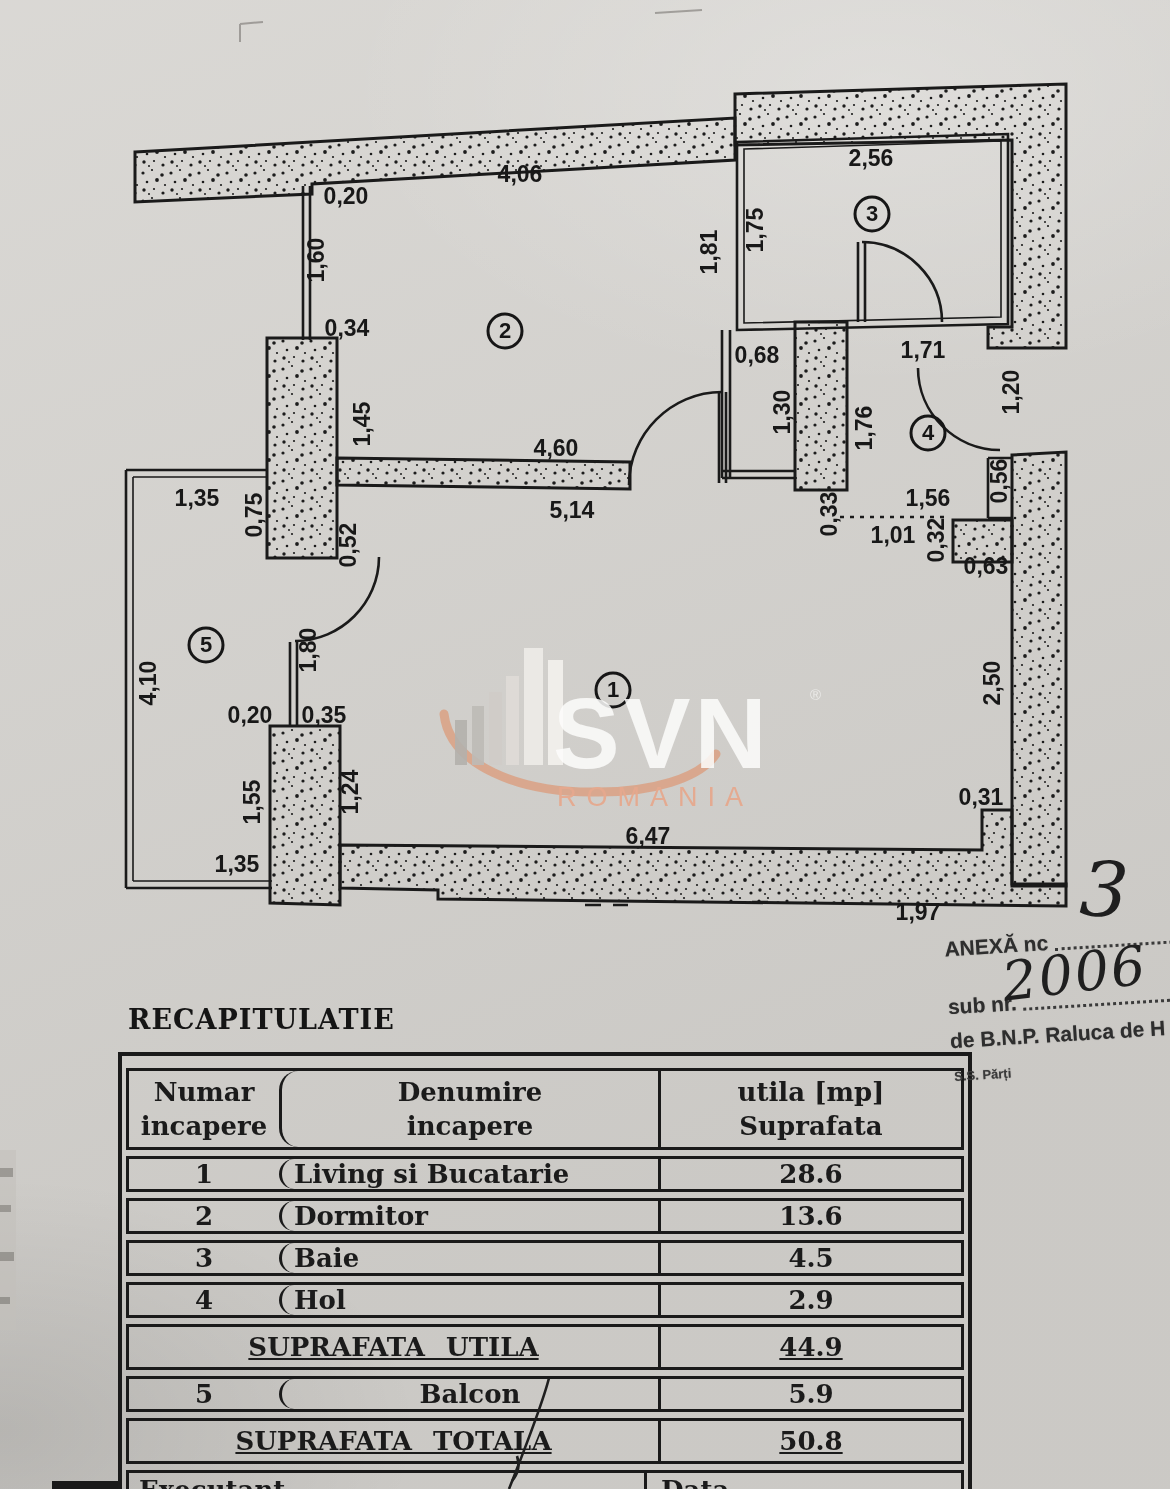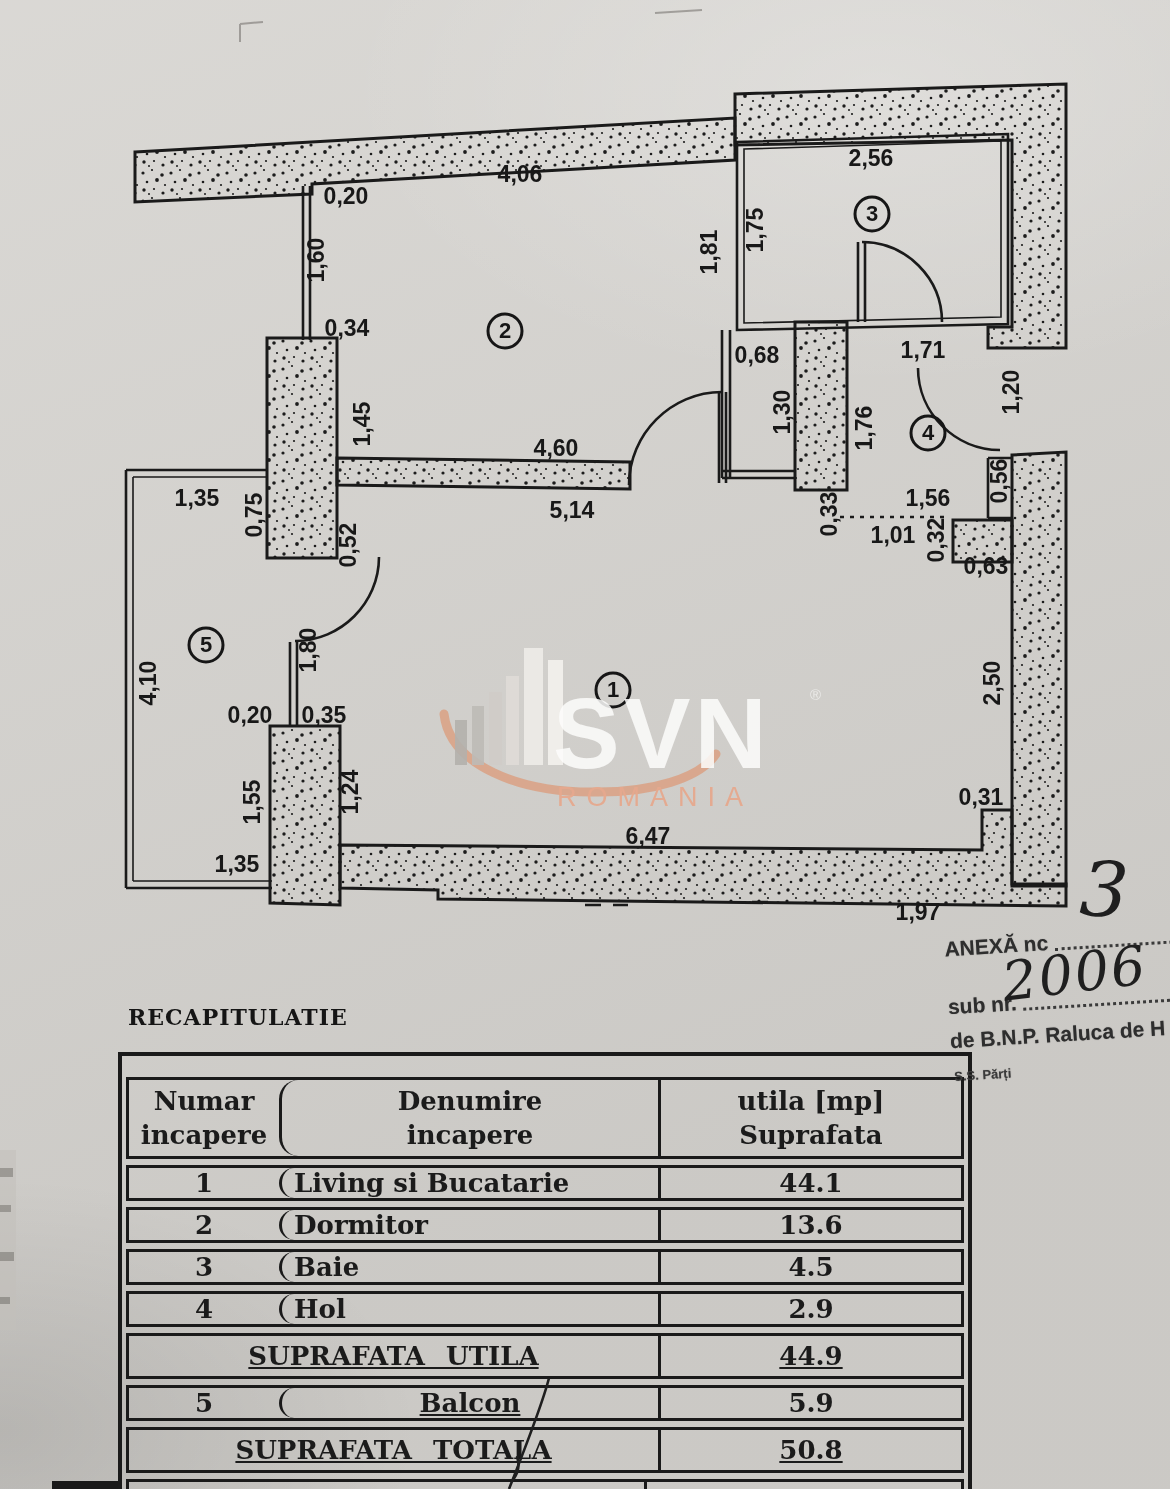--- a/index.html
+++ b/index.html
@@ -23,29 +23,29 @@
   .arc{fill:none;stroke:#1a1a1a;stroke-width:2.6;}
   .dash{fill:none;stroke:#1a1a1a;stroke-width:2.6;stroke-dasharray:4 6;}
   
   .wm-svn{font-family:"Liberation Sans", sans-serif;font-size:100px;font-weight:bold;
       letter-spacing:4px;fill:#fdfdfc;opacity:.85;}
   .wm-reg{font-family:"Liberation Sans", sans-serif;font-size:15px;fill:#fdfdfc;opacity:.6;}
   .wm-rom{font-family:"Liberation Sans", sans-serif;font-size:27px;letter-spacing:10px;
       fill:#e6a98e;opacity:.95;text-anchor:middle;}
   
   .rtitle{position:absolute;left:128px;top:1004px;font-family:"DejaVu Serif",serif;
-      font-weight:bold;font-size:22px;letter-spacing:1px;color:#151515;z-index:3;}
+      font-weight:bold;font-size:27px;letter-spacing:1px;color:#151515;z-index:3;}
   .rtable{position:absolute;left:118px;top:1052px;width:846px;border:4px solid #1a1a1a;
       font-family:"DejaVu Serif",serif;font-weight:bold;font-size:26px;color:#1b1b1b;z-index:3;}
   .trow{display:flex;border:3px solid #1a1a1a;margin:6px 4px 0 4px;}
-  .trow.first{margin-top:21px;}
+  .trow.first{margin-top:12px;}
   .c{line-height:30px;}
   .c1{width:150px;text-align:center;}
   .c2{flex:1;border-left:3px solid #1a1a1a;padding-left:12px;border-radius:19px;}
-  .c2.center{text-align:center;padding-left:0;text-decoration:underline;}
+  .c2.center{text-align:center;padding-left:0;}
   .c3{width:300px;border-left:3px solid #1a1a1a;text-align:center;}
   .cmerge{flex:1;text-align:center;}
   .thead .c{line-height:34px;padding:4px 0;text-align:center;}
   .thead .c2{padding-left:0;}
   .tall .c{line-height:40px;word-spacing:12px;text-decoration:underline;}
   .foot .c{line-height:34px;}
   .foot .cmerge{text-align:left;padding-left:10px;}
   .foot .c3{text-align:left;padding-left:14px;}
   
   #stamp{position:absolute;left:948px;top:930px;width:240px;z-index:4;
@@ -217,21 +217,21 @@
       </div>
       <div class="c c3 hc">
         <div>utila [mp]</div>
           <div>Suprafata</div>
       </div>
     </div>
 
     <div class="trow">
       <div class="c c1">1</div>
       <div class="c c2">Living si Bucatarie</div>
-      <div class="c c3">44.1</div>
+      <div class="c c3">28.6</div>
     </div>
     <div class="trow">
       <div class="c c1">2</div>
       <div class="c c2">Dormitor</div>
       <div class="c c3">13.6</div>
     </div>
     <div class="trow">
       <div class="c c1">3</div>
       <div class="c c2">Baie</div>
       <div class="c c3">4.5</div>

